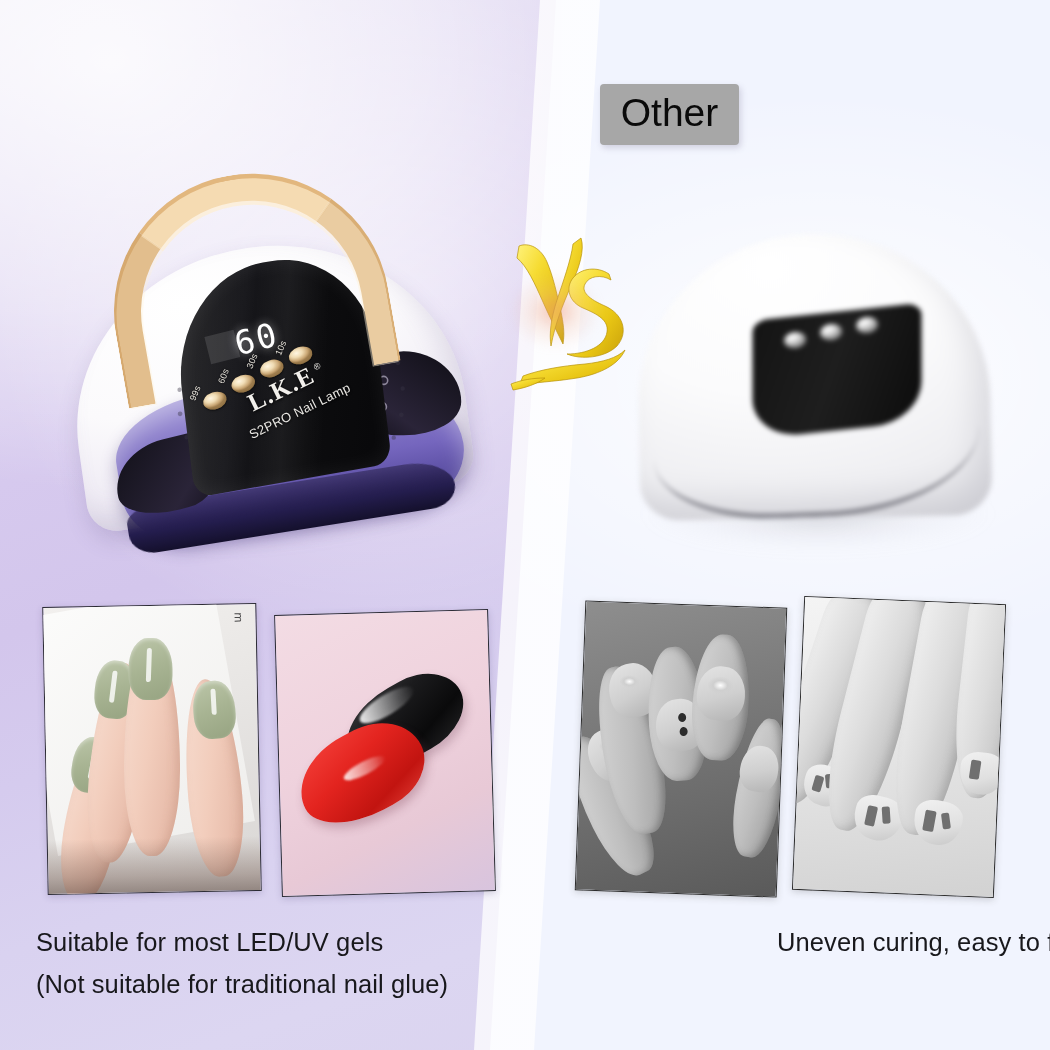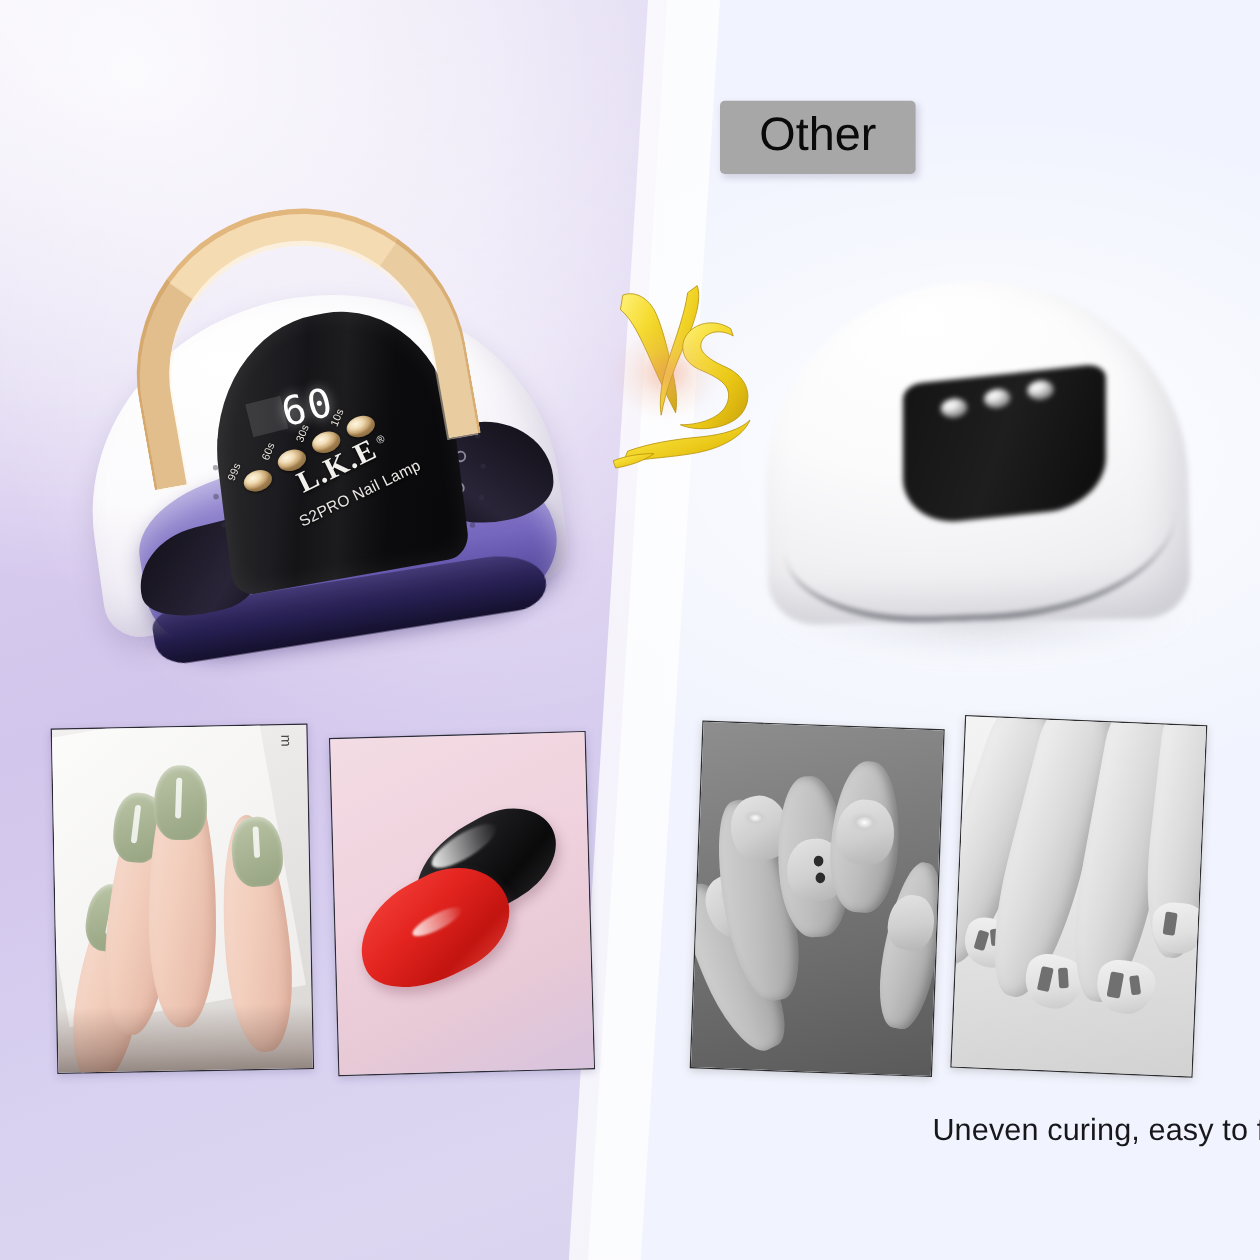--- a/index.html
+++ b/index.html
@@ -71,21 +71,21 @@
     left:0;top:31px;width:226px;height:95px;
     background:#8179BE;
     border-radius:0 5px 5px 0;
   }
   .tag-our span{
     color:#FFFFFF;font-size:61px;letter-spacing:.5px;
     font-weight:400;line-height:1;
     transform:translateY(-2px);
   }
   .tag-other{
-    left:600px;top:84px;width:163px;height:61px;
+    left:600px;top:84px;width:139px;height:61px;
     background:#A7A7A7;
     border-radius:4px;
   }
   .tag-other span{
     color:#0A0A0A;font-size:39px;font-weight:400;line-height:1;
     transform:translateY(-2px);
   }
 
   
   #lamp{
@@ -520,15 +520,17 @@
     <div class="p4-f" style="left:104px;top:-16px;width:62px;height:250px;transform:rotate(8deg);"></div>
     <div class="p4-n" style="left:118px;top:198px;width:48px;height:44px;transform:rotate(8deg);"></div>
     <div class="p4-peel" style="left:128px;top:208px;width:11px;height:21px;transform:rotate(8deg);"></div>
     <div class="p4-peel" style="left:146px;top:210px;width:8px;height:16px;transform:rotate(-10deg);"></div>
 
     <div class="p4-f" style="left:158px;top:-18px;width:56px;height:212px;transform:rotate(4deg);"></div>
     <div class="p4-n" style="left:162px;top:148px;width:44px;height:42px;transform:rotate(4deg);"></div>
     <div class="p4-peel" style="left:172px;top:156px;width:10px;height:19px;transform:rotate(6deg);"></div>
   </div>
 
+  <div class="caption" id="caption-left">Suitable for most LED/UV gels
+(Not suitable for traditional nail glue)</div>
   <div class="caption" id="caption-right" style="left:777px;">Uneven curing, easy to fall off</div>
 
 </div>
 
 </body></html>

